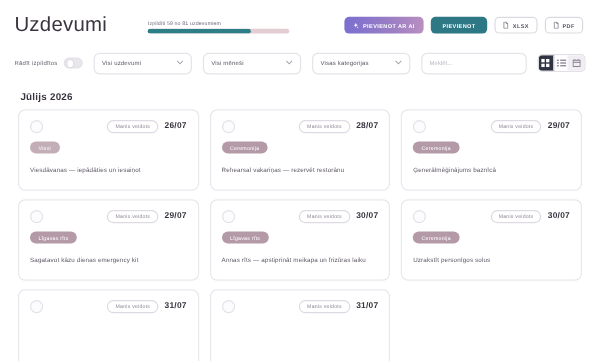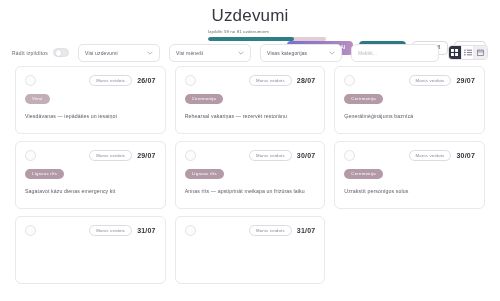--- a/index.html
+++ b/index.html
@@ -10,21 +10,20 @@
     font-family: "Liberation Sans", sans-serif;
     color: #3c3642;
   }
   .page { width: 500px; height: 301px; position: relative; padding: 0 12px; }
 
   
   .header {
     display: flex; align-items: center;
     height: 36px;
     padding-top: 6px;
-    flex-direction: column;
   }
   .title {
     font-size: 17px;
     font-weight: 400;
     letter-spacing: .2px;
     color: #3b3540;
     flex: 0 0 auto;
   }
   .progress-wrap {
     flex: 0 0 auto;
@@ -332,20 +331,21 @@
       </div>
       <div class="vt shade">
         <svg width="7" height="7" viewBox="0 0 12 12" fill="none" stroke="#7d7788" stroke-width="1.3">
             <rect x="1" y="2" width="10" height="9"></rect>
             <path d="M1 5h10M3.5 2V0.7M8.5 2V0.7"></path>
           </svg>
       </div>
     </div>
   </div>
 
+  <div class="month">Jūlijs 2026</div>
 
   <div class="grid" id="card-grid">
       <div class="card"><div class="card-top">
           <div class="checkbox"></div>
           <div class="badge-owner">Manis veidots</div>
           <div class="card-date">26/07</div>
         </div><div class="tag viesi">Viesi</div><div class="card-text">Viesdāvanas — iepādāties un iesaiņot</div></div>
       <div class="card"><div class="card-top">
           <div class="checkbox"></div>
           <div class="badge-owner">Manis veidots</div>

